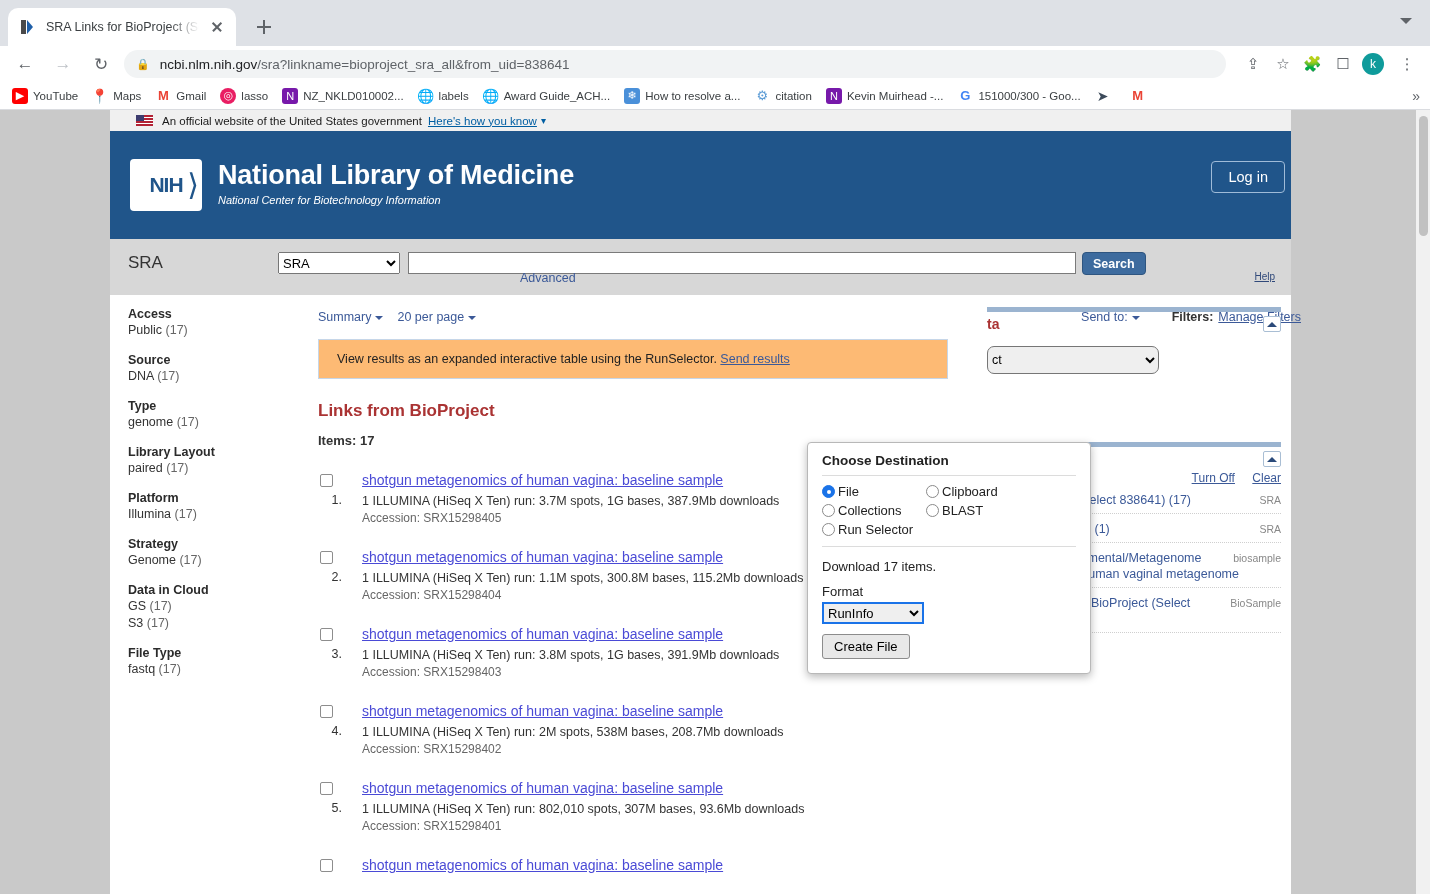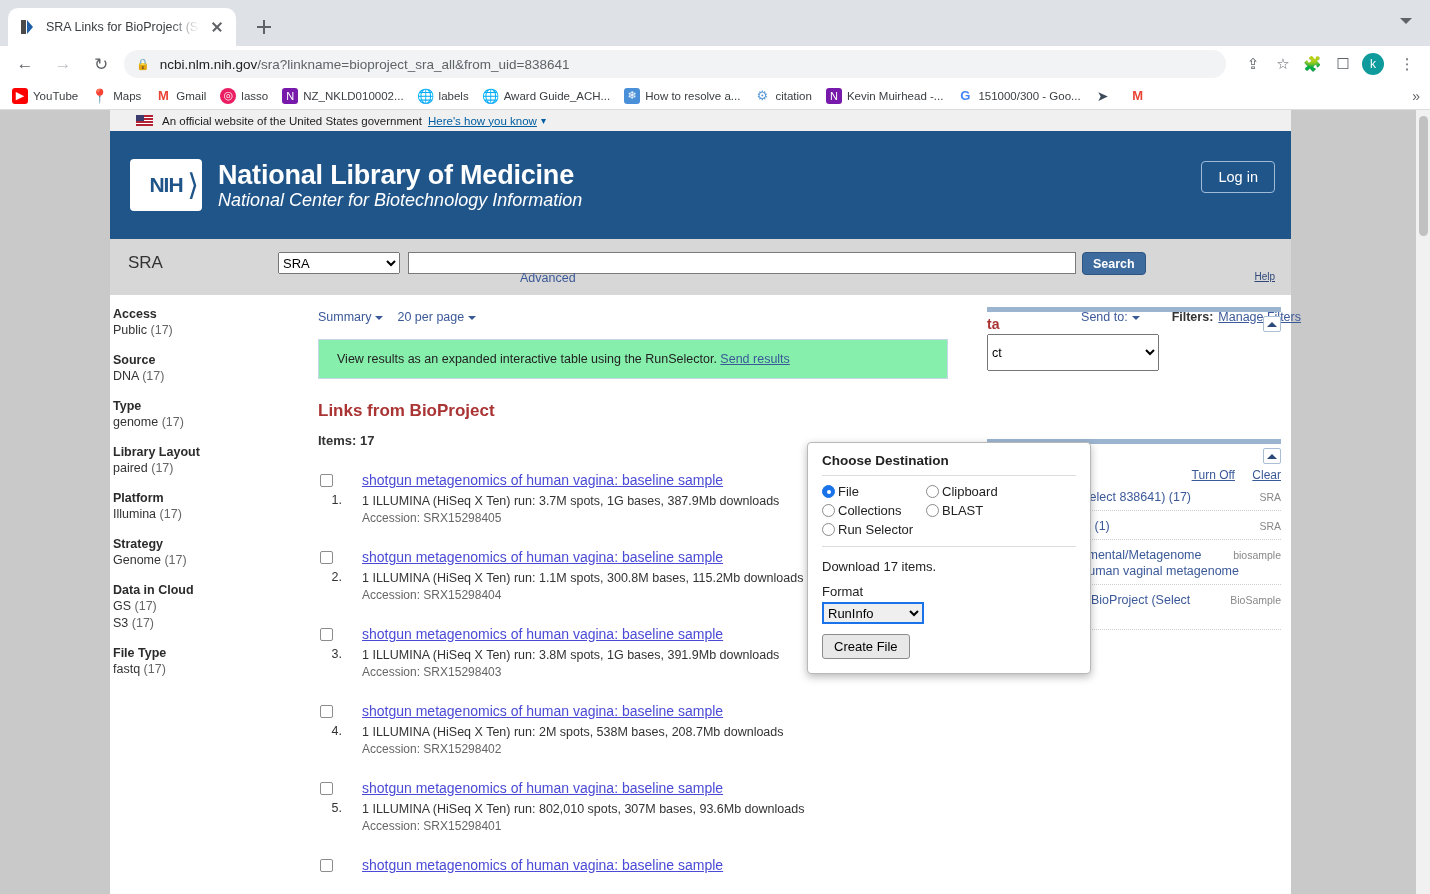--- a/index.html
+++ b/index.html
@@ -103,23 +103,23 @@
   }
   .nih-logo { display:flex; align-items:center; }
   .nih-mark {
     width:72px;height:52px;background:#fff;border-radius:4px;
     display:flex;align-items:center;justify-content:center;
     color:#20558a;font-weight:bold;font-size:21px; letter-spacing:-1px; position:relative;
     margin-right:16px;
   }
   .nih-mark .chev { position:absolute; right:4px; top:9px; font-size:30px; line-height:34px; font-weight:400;}
   .nih-titles .t1 { color:#fff;font-size:27px;font-weight:bold;line-height:30px;letter-spacing:-0.2px;}
-  .nih-titles .t2 { color:#fff;font-size:18px;font-style:italic;line-height:20px;}
+  .nih-titles .t2 { color:#fff;font-size:11px;font-style:italic;line-height:20px;}
   .login-btn {
-    position:absolute; right:16px; top:30px;
+    position:absolute; right:6px; top:30px;
     border:1px solid #9fbbd8; color:#fff; background:transparent;
     border-radius:4px; padding:7px 16px; font-size:14.5px; cursor:pointer;
   }
 
   .search-bar {
     background:#d7d7d7; height:56px; position:relative;
     display:flex; align-items:flex-start; padding-top:8px;
   }
   .db-name { font-size:17px;color:#333; margin-left:18px; width:150px; padding-top:6px;}
   .db-select {
@@ -139,37 +139,37 @@
   }
   .advanced-link {
     position:absolute;left:410px;top:32px;font-size:12.5px;color:#3b5998;
     text-decoration:none;
   }
   .help-link { position:absolute;right:16px;top:32px;font-size:10px;color:#30497a;}
 
   
   .content { display:flex; padding-top:12px; }
 
-  .facets { width:200px; padding-left:3px; font-size:12.5px; color:#333; }
+  .facets { width:200px; padding-left:18px; font-size:12.5px; color:#333; }
   .facet-group { margin-bottom:14px; }
   .facet-title { font-weight:bold; color:#2b2b2b; font-size:12.5px; margin-bottom:1px;}
   .facet-val { color:#333; font-size:12.5px; line-height:17px;}
   .facet-val .cnt { color:#666; }
   .facet-links a { display:block;color:#3b5998;text-decoration:underline;font-size:12.5px;margin-top:18px;}
 
   .results { flex:1; padding-left:8px; position:relative; }
   .res-toolbar { display:flex; align-items:center; font-size:12.5px; position:relative; height:20px; }
   .tb-link { color:#3b5998; text-decoration:none; margin-right:14px; cursor:pointer;}
   .caret-dn { display:inline-block;width:0;height:0;margin-left:4px;
     border-left:4px solid transparent;border-right:4px solid transparent;border-top:4px solid #3b5998;vertical-align:middle;}
   .tb-right { position:absolute; right:-320px; display:flex; align-items:center; }
   .filters-label { font-weight:bold;color:#333;margin-left:18px;margin-right:5px;}
 
   .runselector-box {
-    margin-top:12px; border:1px solid #c6d6e8; background:#86efac;
+    margin-top:12px; border:1px solid #c6d6e8; background:#fdba74;
     padding:12px 18px; font-size:12.5px; color:#222; width:95%;
   }
   .rs-link { color:#3b5998; text-decoration:underline; }
 
   .links-title { color:#a33; font-size:17px; font-weight:bold; margin-top:22px;}
   .items-count { color:#333; font-size:13px; font-weight:bold; margin-top:12px;}
 
   .result-item { margin-top:24px; position:relative; padding-left:44px; }
   .res-chk { position:absolute; left:2px; top:2px; width:13px;height:13px;
              border:1px solid #8d8d8d; background:#fff; border-radius:2px; }
@@ -183,22 +183,22 @@
   .panel { margin-bottom:10px; position:relative; }
   .panel-bar { height:5px; background:#9bb4d0; }
   .panel-head { display:flex; justify-content:space-between; align-items:flex-start; padding-top:4px;}
   .panel-title { color:#a33; font-weight:bold; font-size:14px; }
   .panel-toggle {
     width:18px;height:16px;border:1px solid #a9bed4; background:#fff; border-radius:2px;
     display:flex;align-items:center;justify-content:center; flex:none;
   }
   .panel-toggle i { display:block;width:0;height:0;
     border-left:5px solid transparent;border-right:5px solid transparent;border-bottom:5px solid #2b4a7a;}
-  .panel-select { margin-top:2px; width:172px; height:37px; font-size:12.5px;
-    font-family:"Liberation Sans",sans-serif; }
+  .panel-select { margin-top:14px; width:172px; height:28px; font-size:12.5px;
+    font-family:"Liberation Sans",sans-serif;border-radius:7px; }
   .rh-actions { text-align:right; font-size:12px; margin-top:4px;}
   .rh-actions a { color:#3b5998; text-decoration:underline; margin-left:14px;}
   .hist-row { display:flex; padding:7px 0 5px 0; border-bottom:1px dotted #cfcfcf; }
   .hist-ico { width:22px; flex:none; color:#555; font-size:13px; padding-top:1px;}
   .hist-body { flex:1; font-size:12.5px; line-height:16px;}
   .hist-body a { color:#3b5998; text-decoration:none; }
   .hist-db { color:#888; font-size:10.5px; float:right; margin-left:6px;}
   .see-more { font-size:16px; color:#3b5998; margin-top:10px;}
 
   

